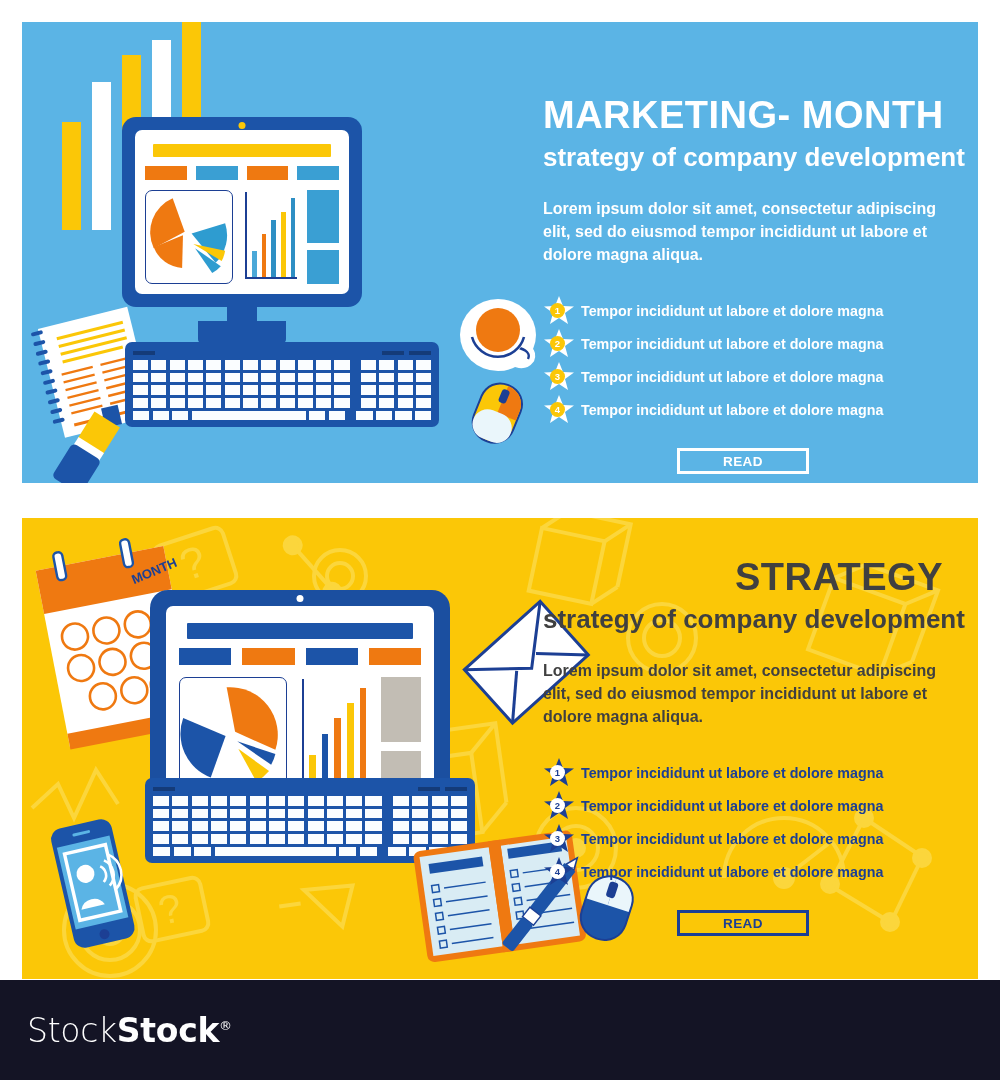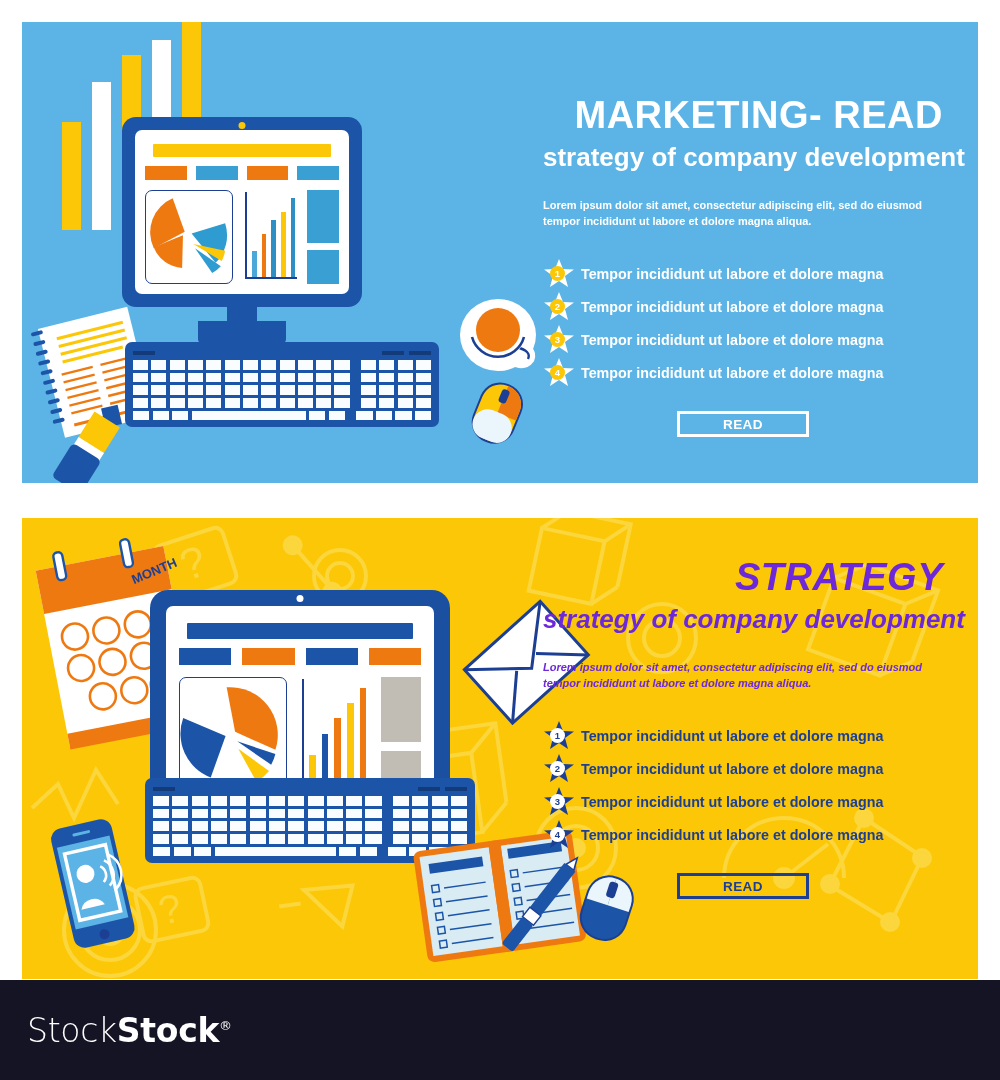--- a/index.html
+++ b/index.html
@@ -14,23 +14,23 @@
   #banner1 { top: 22px; height: 461px; background: #5bb4e5; }
   #banner2 { top: 518px; height: 461px; background: #fbc707; }
 
   
   .txtpanel { position: absolute; right: 35px; top: 0; width: 400px; }
   .title {
     font-size: 38px; font-weight: bold; letter-spacing: .5px;
     line-height: 1.05; white-space: nowrap;
   }
   .subtitle { font-size: 26px; font-weight: bold; line-height: 1.2; white-space: nowrap; }
-  .lorem { font-size: 11px; font-weight: bold; line-height: 1.42; }
+  .lorem { font-size: 16px; font-weight: bold; line-height: 1.42; }
   #banner1 .title, #banner1 .subtitle, #banner1 .lorem { color: #ffffff; text-align: right; }
-  #banner2 .title, #banner2 .subtitle, #banner2 .lorem { color: #6d28d9; text-align: right; font-style: italic; }
+  #banner2 .title, #banner2 .subtitle, #banner2 .lorem { color: #404040; text-align: right; }
   #banner1 .lorem, #banner2 .lorem { text-align: left; }
 
   .bullets { margin-top: 18px; }
   .bullet { display: flex; align-items: center; height: 33px; }
   .star { position: relative; width: 32px; height: 32px; flex: 0 0 32px; }
   .star svg { display: block; width: 32px; height: 32px; }
   .starnum {
     position: absolute; left: 7px; top: 8px; width: 15px; height: 15px;
     border-radius: 50%; font-size: 9.5px; font-weight: bold;
     display: flex; align-items: center; justify-content: center;
@@ -310,21 +310,21 @@
     <g transform="rotate(22 35 40)">
       <rect x="10" y="6" width="44" height="62" rx="21" fill="#1c3f94"></rect>
       <rect x="12" y="8" width="40" height="58" rx="19" fill="#fbc707"></rect>
       <path d="M32 8 h1 a19 19 0 0 1 19 19 v10 h-20 z" fill="#ef7911"></path>
       <rect x="12" y="36" width="40" height="30" rx="15" fill="#eaf6fb"></rect>
       <rect x="28" y="12" width="8" height="14" rx="3" fill="#1c3f94"></rect>
     </g>
   </svg>
 
   <div class="txtpanel" style="top:74px;">
-    <div class="title">MARKETING- READ</div>
+    <div class="title">MARKETING- MONTH</div>
     <div class="subtitle" style="margin-top:6px;">strategy of company development</div>
     <div class="lorem" style="margin-top:25px;">Lorem ipsum dolor sit amet, consectetur adipiscing elit, sed do eiusmod tempor incididunt ut labore et dolore magna aliqua.</div>
     <div class="bullets" style="margin-top:28px;">
       <div class="bullet">
         <div class="star">
           <svg viewBox="0 0 32 32">
               <polygon points="16,1 20,11 31,11.5 22,18 25,29 16,23 7,29 10,18 1,11.5 12,11" fill="#ffffff"></polygon>
             </svg>
           <div class="starnum">1</div>
         </div>

